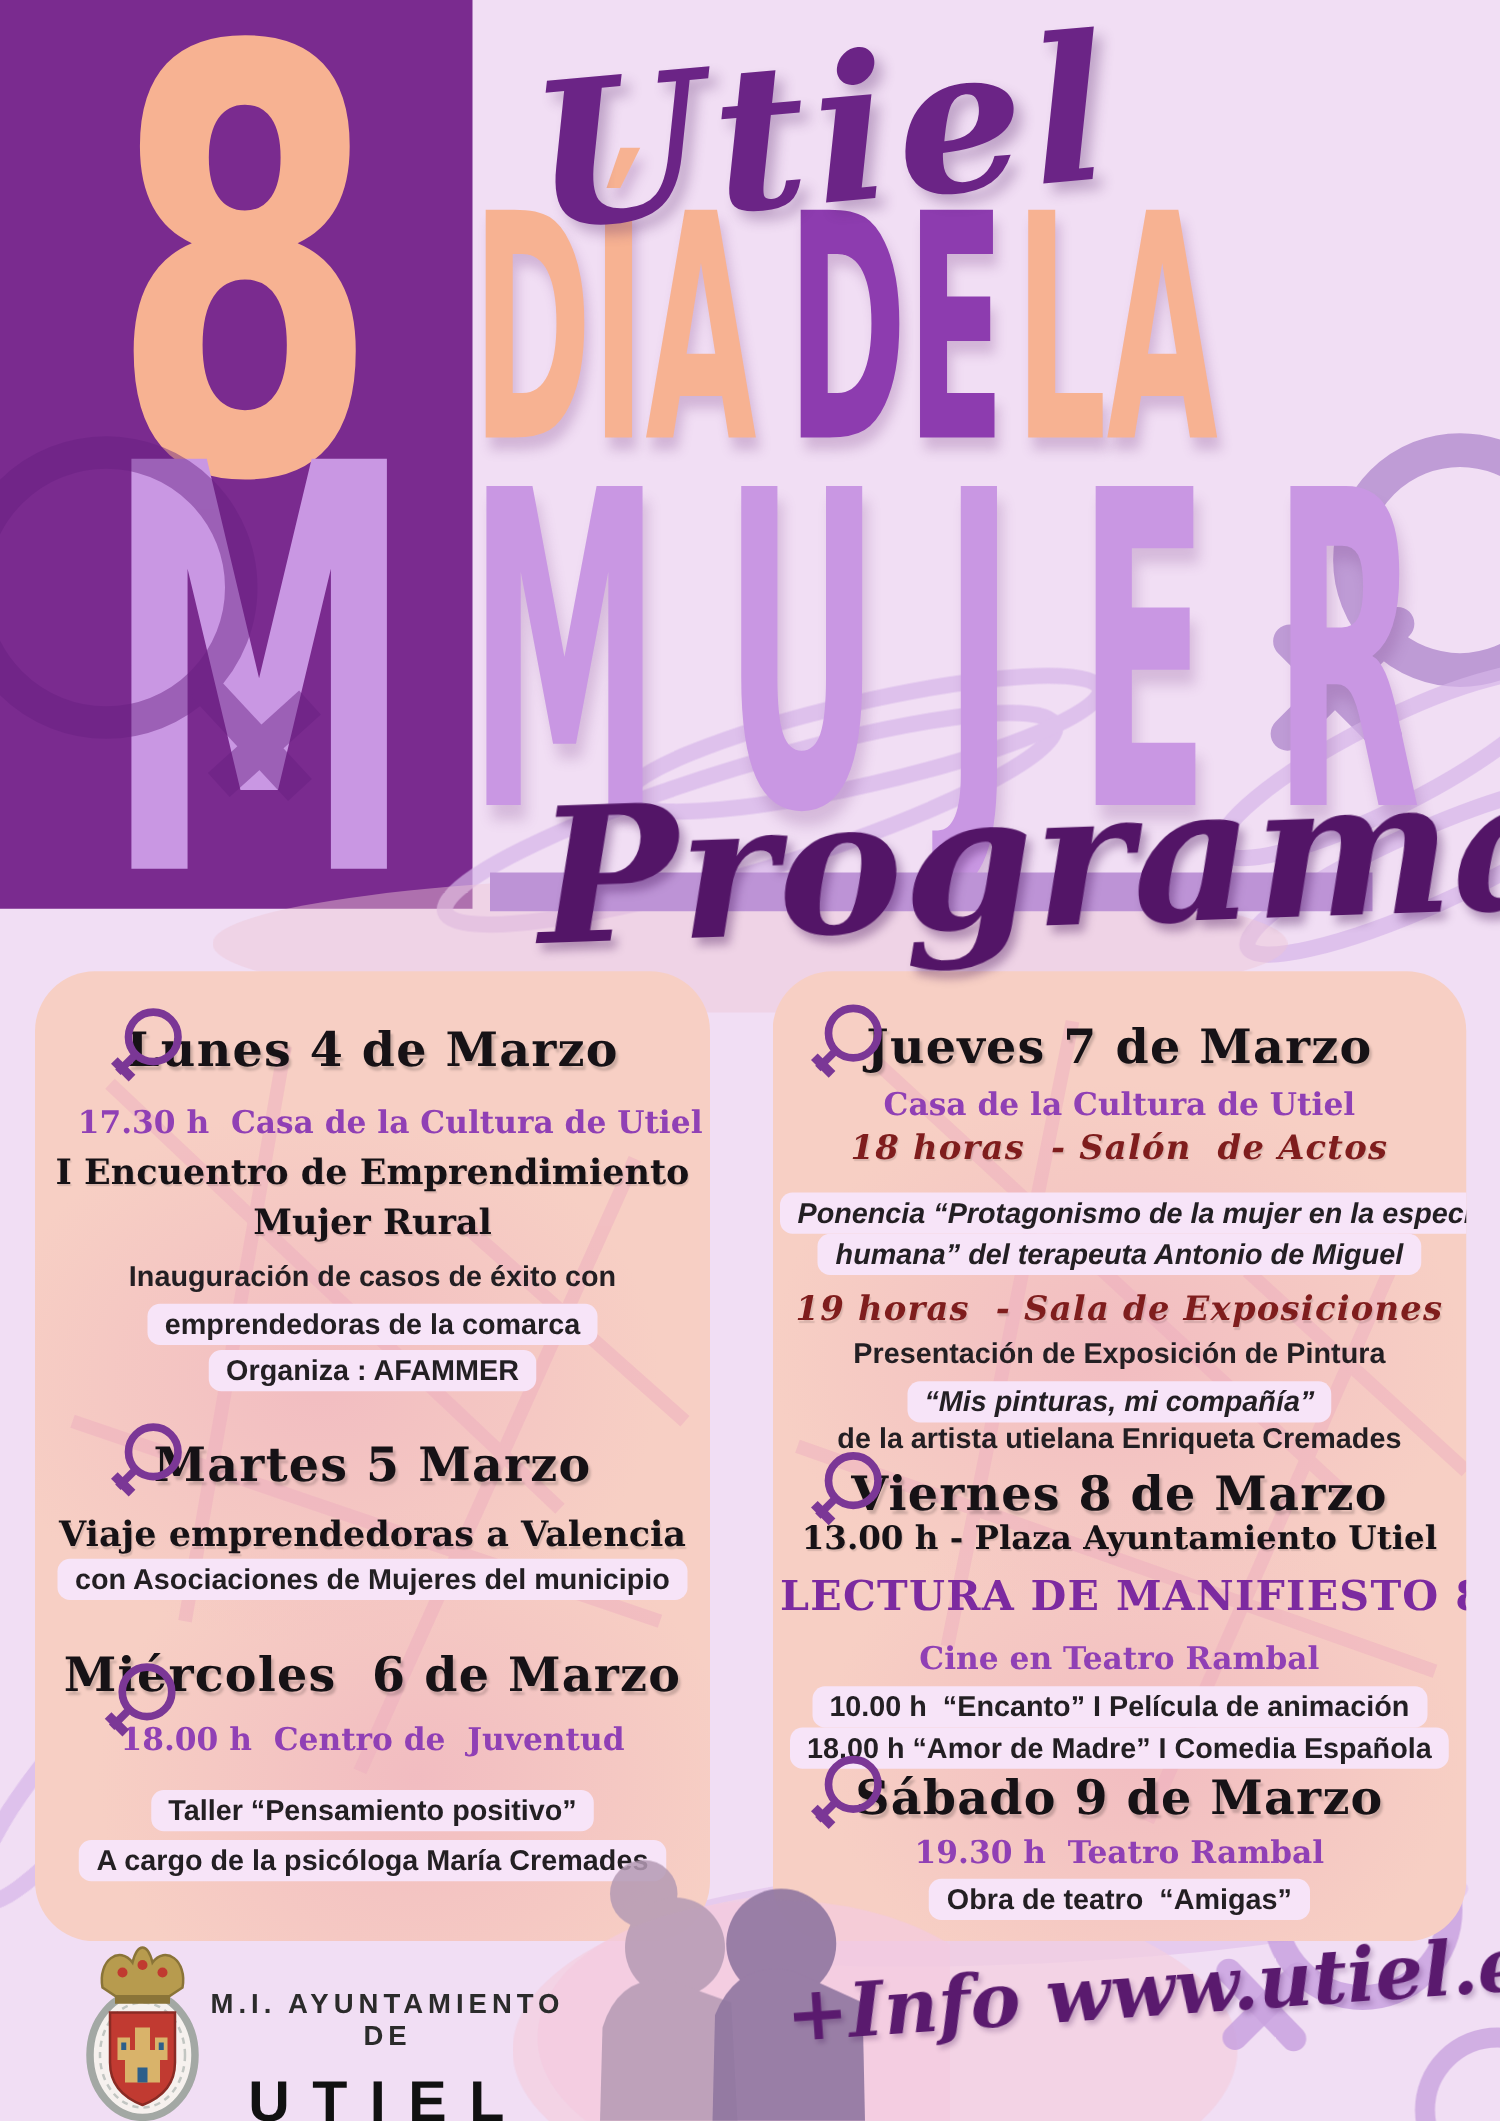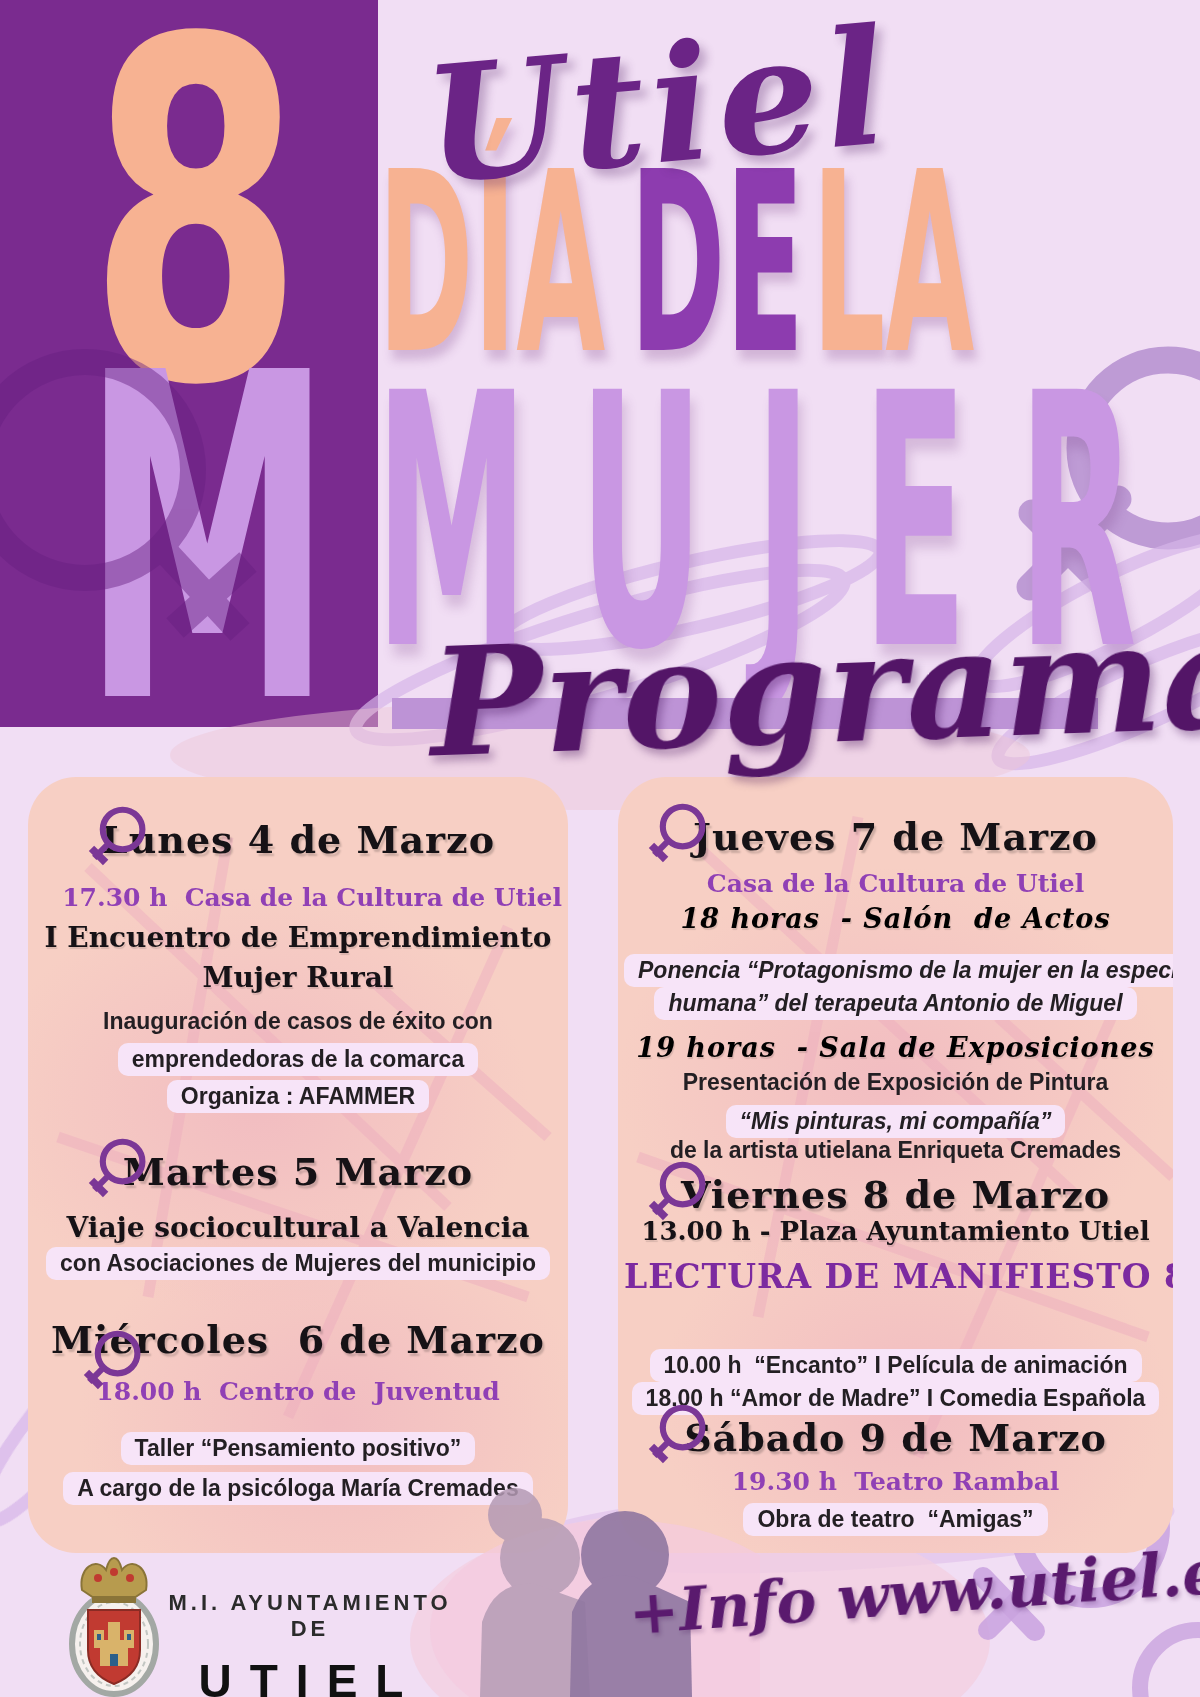--- a/index.html
+++ b/index.html
@@ -35,21 +35,21 @@
   #panel-right{left:618px;width:555px;}
   .wash{position:absolute;border-radius:50%;
         background:radial-gradient(closest-side, rgba(238,176,191,.6), rgba(238,176,191,0));}
   .crackle{position:absolute;left:0;top:0;}
   .line{position:absolute;left:6px;right:6px;text-align:center;z-index:3;white-space:nowrap;}
   .line span{display:inline-block;}
   .hl{background:#f7e4f8;border-radius:10px;padding:3px 14px;}
   .st-day{font:bold 38px "DejaVu Serif",serif;color:#161216;letter-spacing:1px;
           text-shadow:2px 3px 2px rgba(0,0,0,.18);}
   .st-serif{font:bold 28px "DejaVu Serif",serif;color:#161216;text-shadow:1px 2px 1px rgba(0,0,0,.12);}
-  .st-serif-it{font:bold italic 27px "DejaVu Serif",serif;color:#000000;letter-spacing:1px;
+  .st-serif-it{font:bold italic 27px "DejaVu Serif",serif;color:#7f1d1d;letter-spacing:1px;
           text-shadow:1px 2px 1px rgba(0,0,0,.12);}
   .st-purple{font:bold 25px "DejaVu Serif",serif;color:#9040b5;}
   .st-purple-big{font:bold 33px "DejaVu Serif",serif;color:#7c2aa0;letter-spacing:1px;}
   .st-sans{font:bold 23px "Liberation Sans",sans-serif;color:#231f23;}
   .st-sans-it{font:bold italic 23px "Liberation Sans",sans-serif;color:#231f23;}
   #panel-right .st-serif{font-size:26px;}
   .fsym{position:absolute;width:66px;height:66px;z-index:4;}
   
   #bg-decor{position:absolute;left:0;top:0;z-index:1;}
   #silhouettes{position:absolute;left:420px;top:1470px;z-index:3;}
@@ -136,21 +136,21 @@
     <div class="line st-sans" style="top:231px;"><span>Inauguración de casos de éxito con</span></div>
     <div class="line st-sans" style="top:303px;"><span class="hl">Organiza : AFAMMER</span></div>
     <div class="line st-sans" style="top:266px;"><span class="hl">emprendedoras de la comarca</span></div>
 
     <svg class="fsym" style="left:55px;top:360px;" viewBox="0 0 70 70">
       <circle cx="42" cy="26" r="21" stroke="#7b3796" stroke-width="6.5" fill="none"></circle>
       <path d="M27 41 L12 56" stroke="#7b3796" stroke-width="6.5"></path>
       <path d="M9 46 L24 61" stroke="#7b3796" stroke-width="8"></path>
     </svg>
     <div class="line st-day" style="top:372px;"><span>Martes 5 Marzo</span></div>
-    <div class="line st-serif" style="top:434px;"><span>Viaje sociocultural a Valencia</span></div>
+    <div class="line st-serif" style="top:434px;"><span>Viaje emprendedoras a Valencia</span></div>
     <div class="line st-sans" style="top:470px;"><span class="hl">con Asociaciones de Mujeres del municipio</span></div>
 
     <svg class="fsym" style="left:50px;top:552px;" viewBox="0 0 70 70">
       <circle cx="42" cy="26" r="21" stroke="#7b3796" stroke-width="6.5" fill="none"></circle>
       <path d="M27 41 L12 56" stroke="#7b3796" stroke-width="6.5"></path>
       <path d="M9 46 L24 61" stroke="#7b3796" stroke-width="8"></path>
     </svg>
     <div class="line st-day" style="top:540px;"><span>Miércoles&nbsp; 6 de Marzo</span></div>
     <div class="line st-purple" style="top:600px;"><span>18.00 h&nbsp; Centro de&nbsp; Juventud</span></div>
     <div class="line st-sans" style="top:655px;"><span class="hl">Taller “Pensamiento positivo”</span></div>
@@ -186,20 +186,21 @@
     <div class="line st-sans" style="top:360px;"><span>de la artista utielana Enriqueta Cremades</span></div>
 
     <svg class="fsym" style="left:25px;top:383px;" viewBox="0 0 70 70">
       <circle cx="42" cy="26" r="21" stroke="#7b3796" stroke-width="6.5" fill="none"></circle>
       <path d="M27 41 L12 56" stroke="#7b3796" stroke-width="6.5"></path>
       <path d="M9 46 L24 61" stroke="#7b3796" stroke-width="8"></path>
     </svg>
     <div class="line st-day" style="top:395px;"><span>Viernes 8 de Marzo</span></div>
     <div class="line st-serif" style="top:426px;margin-top:13px;"><span>13.00 h - Plaza Ayuntamiento Utiel</span></div>
     <div class="line st-purple-big" style="top:480px;"><span>LECTURA DE MANIFIESTO 8M</span></div>
+    <div class="line st-purple" style="top:535px;"><span>Cine en Teatro Rambal</span></div>
     <div class="line st-sans" style="top:572px;"><span class="hl">10.00 h&nbsp; “Encanto” I Película de animación</span></div>
     <div class="line st-sans" style="top:605px;"><span class="hl">18.00 h “Amor de Madre” I Comedia Española</span></div>
 
     <svg class="fsym" style="left:25px;top:626px;" viewBox="0 0 70 70">
       <circle cx="42" cy="26" r="21" stroke="#7b3796" stroke-width="6.5" fill="none"></circle>
       <path d="M27 41 L12 56" stroke="#7b3796" stroke-width="6.5"></path>
       <path d="M9 46 L24 61" stroke="#7b3796" stroke-width="8"></path>
     </svg>
     <div class="line st-day" style="top:638px;"><span>Sábado 9 de Marzo</span></div>
     <div class="line st-purple" style="top:690px;"><span>19.30 h&nbsp; Teatro Rambal</span></div>

